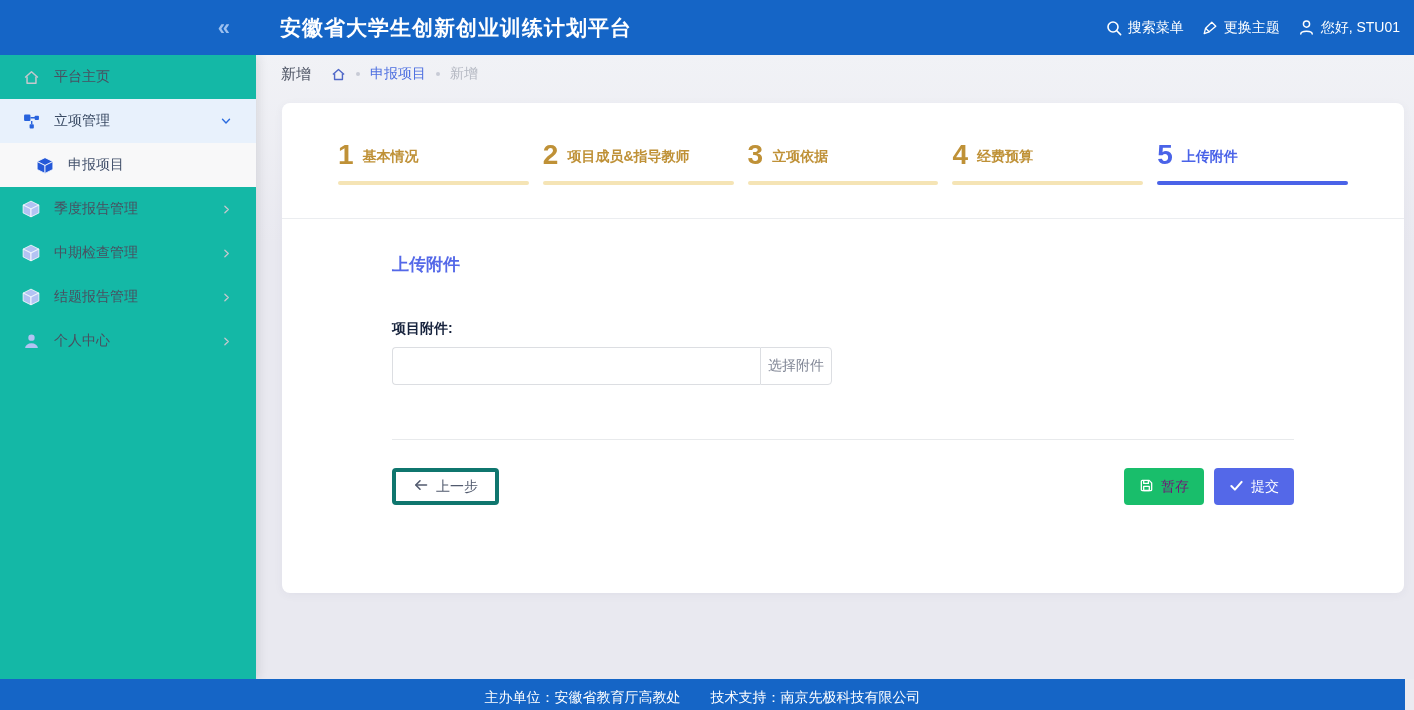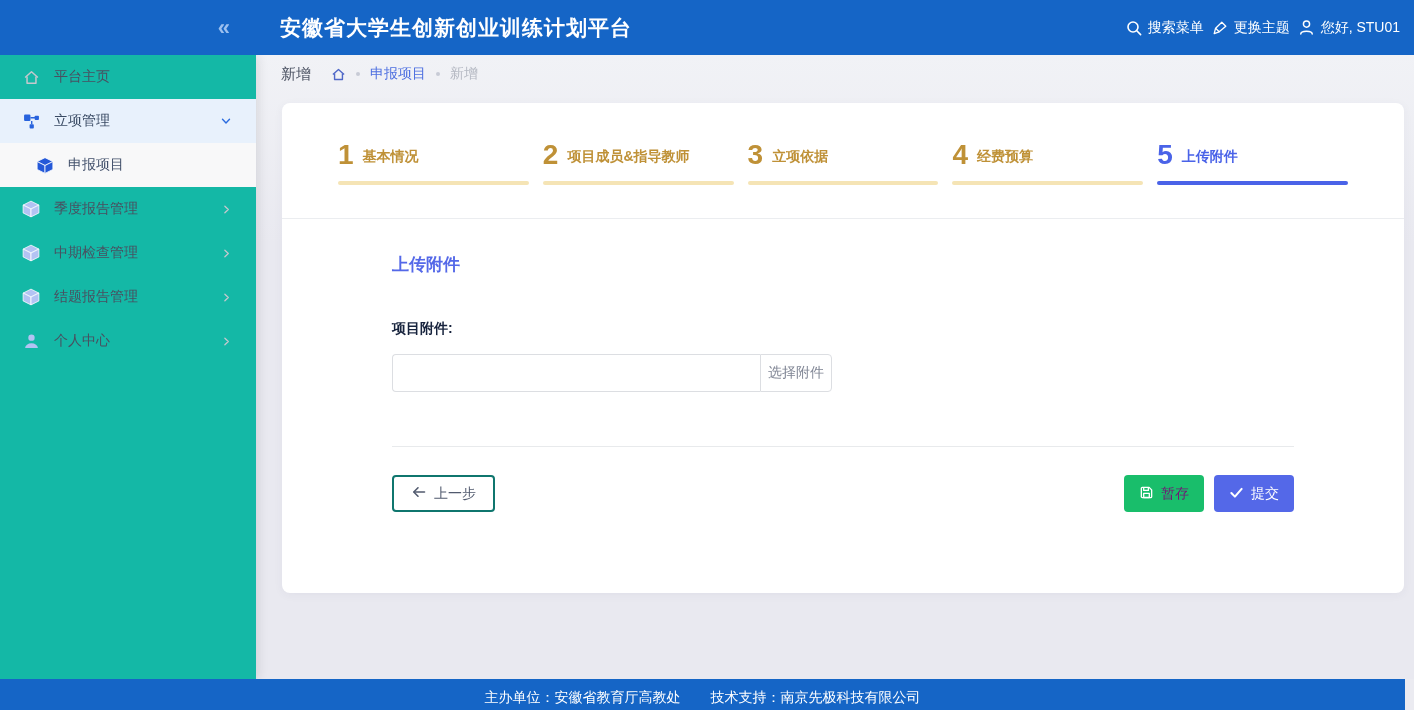--- a/index.html
+++ b/index.html
@@ -4,21 +4,21 @@
 <style>
   * { margin:0; padding:0; box-sizing:border-box; }
   html,body { width:1414px; height:710px; overflow:hidden; }
   body { font-family:"Liberation Sans","DejaVu Sans",sans-serif; background:#ebebf1; position:relative; }
 
   
   .topbar { position:absolute; top:0; left:0; width:1414px; height:55px; background:#1565c6; display:flex; align-items:center; z-index:30; }
   .topbar-left { width:256px; height:55px; position:relative; flex:0 0 256px; }
   .collapse-btn { position:absolute; right:26px; top:50%; transform:translateY(-50%); color:#9cc0ef; font-size:22px; line-height:1; cursor:pointer; font-weight:bold; }
   .app-title { color:#ffffff; font-size:21px; font-weight:bold; margin-left:24px; letter-spacing:1px; white-space:nowrap; }
-  .topbar-right { margin-left:auto; display:flex; align-items:center; gap:8px; padding-right:14px;justify-content:flex-end; }
+  .topbar-right { margin-left:auto; display:flex; align-items:center; gap:18px; padding-right:14px;justify-content:flex-end; }
   .topbar-item { display:flex; align-items:center; gap:6px; color:#ffffff; font-size:14px; cursor:pointer; white-space:nowrap; }
   .topbar-item svg { display:block; }
 
   
   .sidebar { position:absolute; top:55px; left:0; width:256px; bottom:31px; background:#14b8a6; z-index:20; box-shadow:2px 0 10px rgba(29,35,41,.12); }
   .menu-item { height:44px; display:flex; align-items:center; padding:0 22px; font-size:14px; color:#495060; cursor:pointer; position:relative; }
   .menu-item .mi-icon { width:18px; height:18px; margin-right:14px; display:flex; align-items:center; justify-content:center; }
   .menu-item .mi-label { flex:1; }
   .menu-item.expanded { background:#e8f1fc; color:#394a63; }
   .menu-item.sub { padding-left:36px; background:#f8f8f9; color:#42506b; }
@@ -46,28 +46,28 @@
   .step.done .step-num, .step.done .step-label { color:#bf9137; }
   .step.done .step-bar { background:#f5e4b5; }
   .step.active .step-num, .step.active .step-label { color:#4a63e8; }
   .step.active .step-bar { background:#4a63e8; }
 
   .card-divider { border-top:1px solid #ebedf0; }
 
   
   .content { padding:34px 110px 0 110px; }
   .section-title { color:#5468e8; font-size:17px; font-weight:bold; margin-bottom:44px; }
-  .field-label { font-size:14px; font-weight:bold; color:#17233d; margin-bottom:16px; }
+  .field-label { font-size:14px; font-weight:bold; color:#17233d; margin-bottom:9px; }
   .input-group { display:flex; width:440px; height:38px; }
   .input-group input { flex:1; border:1px solid #dcdee2; border-right:none; border-radius:4px 0 0 4px; padding:0 10px; font-size:14px; color:#515a6e; outline:none; }
   .choose-btn { width:72px; border:1px solid #dcdee2; background:#ffffff; color:#808695; font-size:14px; border-radius:0 4px 4px 0; cursor:pointer; }
   .content-divider { border-top:1px solid #e8eaec; margin-top:54px; }
   .actions { display:flex; align-items:center; margin-top:28px; }
   .btn { display:inline-flex; align-items:center; justify-content:center; gap:7px; height:37px; border-radius:4px; font-size:14px; cursor:pointer; border:none; }
-  .btn-prev { background:#ffffff; border:2px solid #0f766e; color:#515a6e; padding:0 17px; }
+  .btn-prev { background:#ffffff; border:4px solid #0f766e; color:#515a6e; padding:0 17px; }
   .btn-save { background:#19be6b; color:#701a75; padding:0 15px; margin-left:auto; }
   .btn-submit { background:#5468e8; color:#ffffff; padding:0 15px; margin-left:10px; }
 
   
   .footer { position:absolute; left:0; right:9px; bottom:0; height:31px; background:#1565c6; color:#ffffff; font-size:14px; display:flex; justify-content:center; align-items:flex-end; padding-bottom:3px; gap:30px; z-index:40; }
 </style>
 </head>
 <body>
 
 <div class="topbar">

